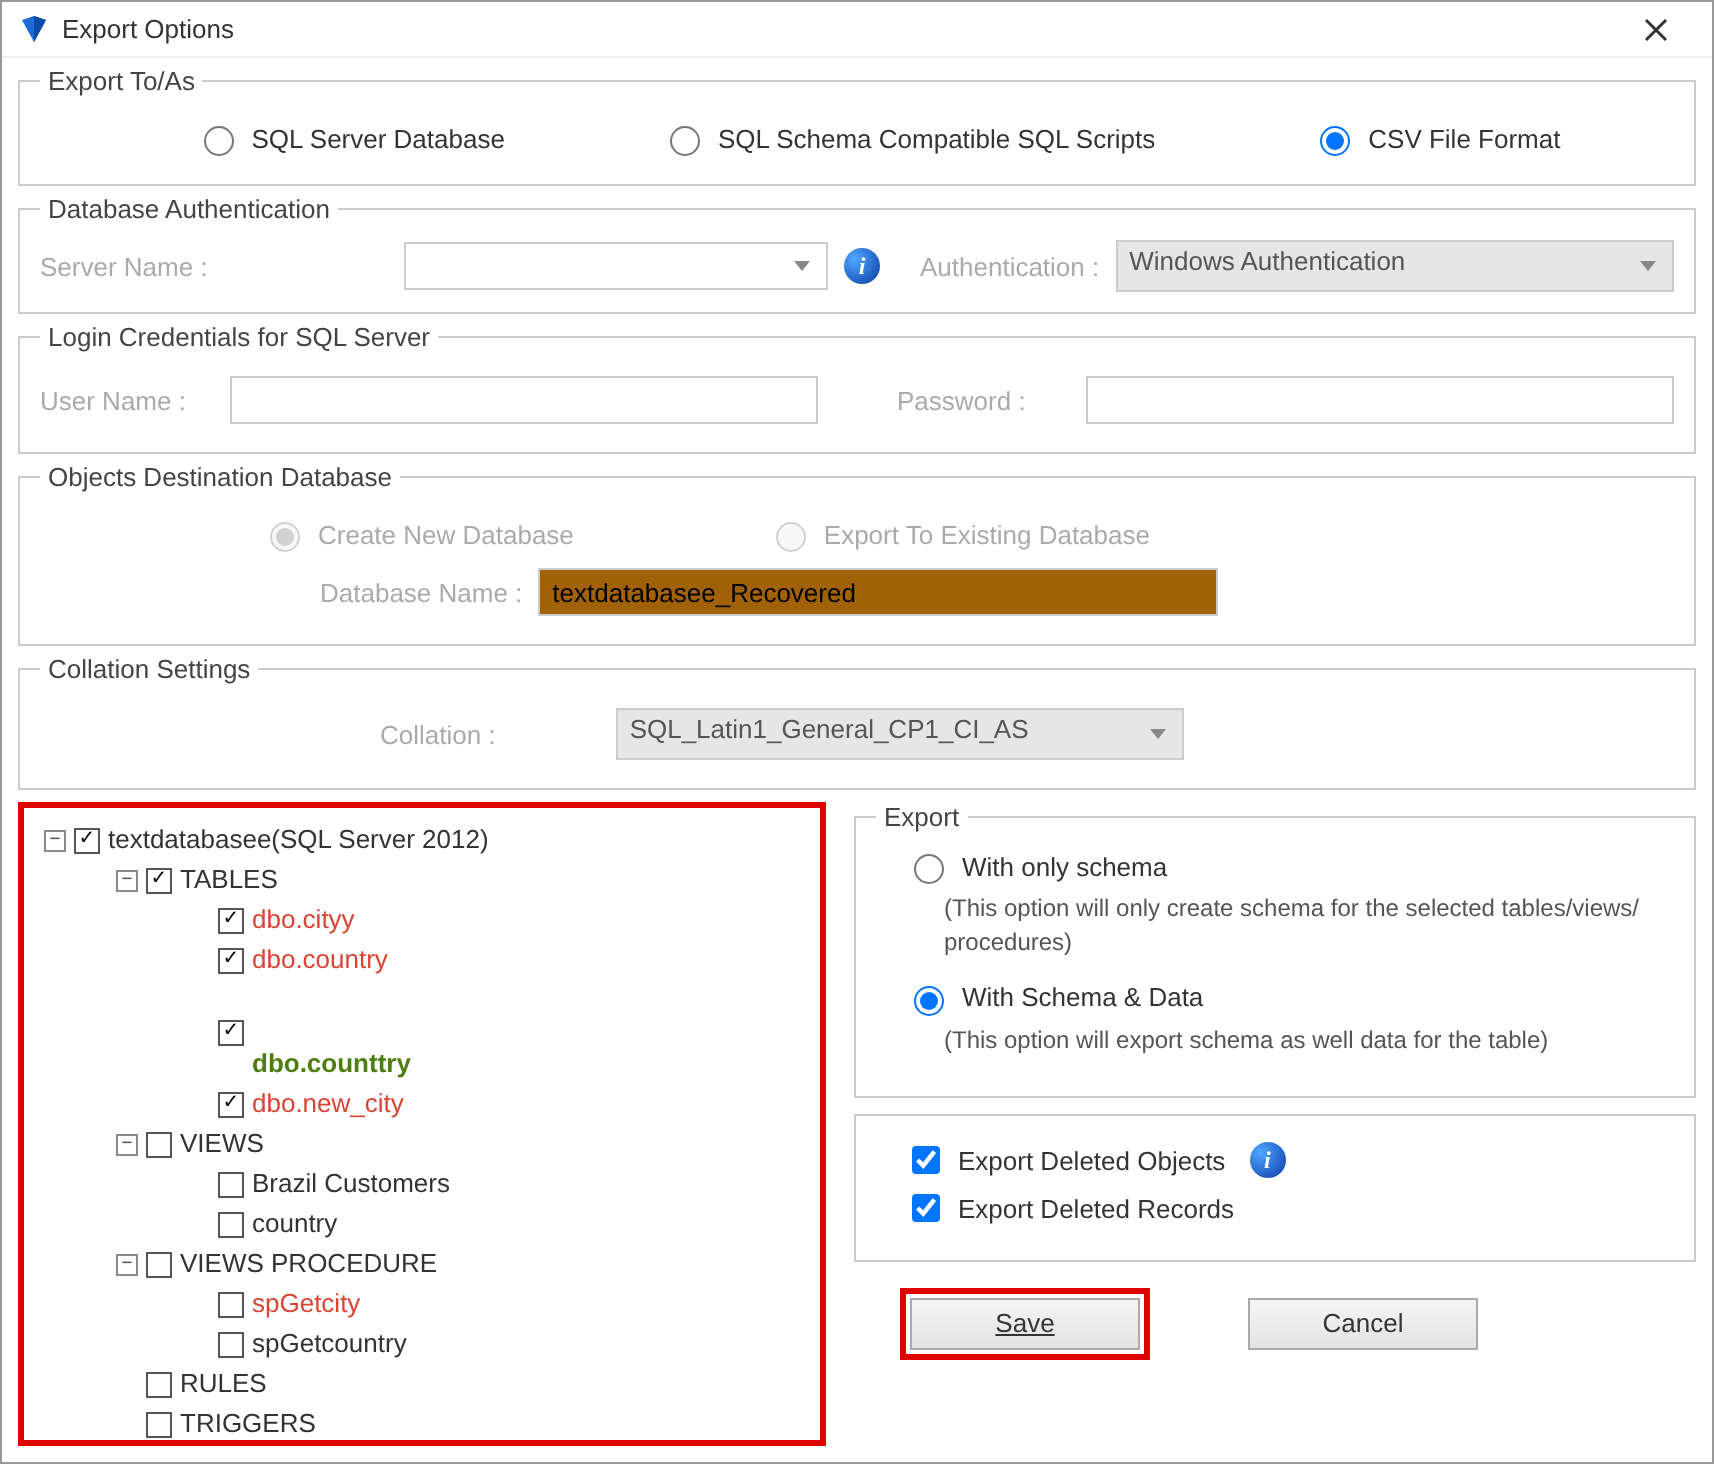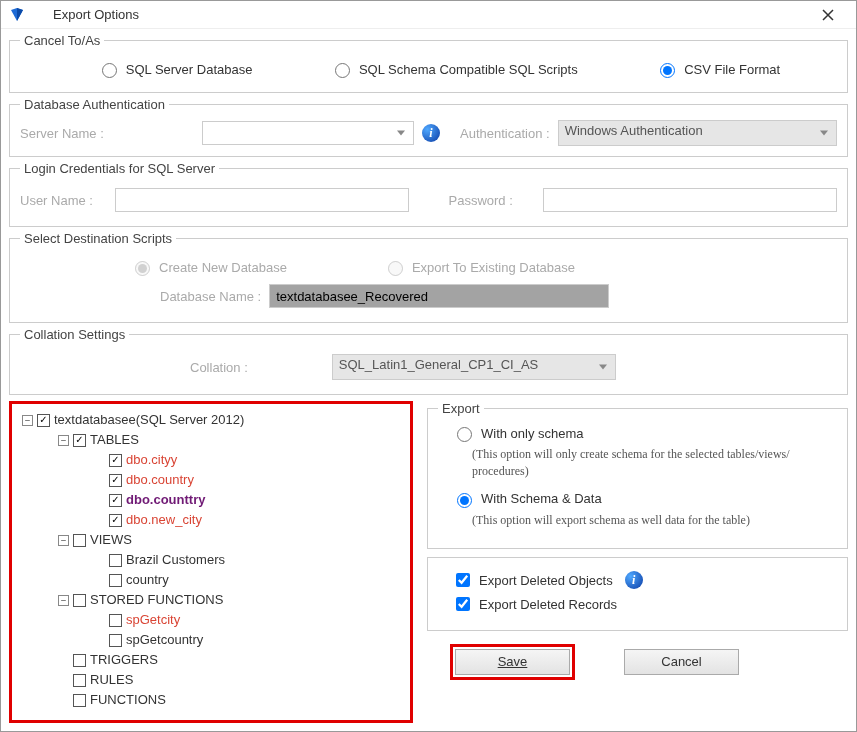--- a/index.html
+++ b/index.html
@@ -1,31 +1,31 @@
 <!DOCTYPE html>
 <html><head>
 <meta charset="utf-8">
 <style>
 * { box-sizing: border-box; font-family: Arial, sans-serif; font-size: 13px; }
 body { margin: 0; padding: 0; background: #fff; color: #333; }
 .window { width: 857px; height: 732px; border: 1px solid #999; position: relative; }
 .titlebar { height: 28px; display: flex; align-items: center; padding: 0 8px; border-bottom: 1px solid #eee; }
 .titlebar-icon { width: 16px; height: 16px; margin-right: 6px; display: inline-flex; }
-.titlebar-text { flex: 1; font-size: 13px; margin-left: 22px; }
+.titlebar-text { flex: 1; font-size: 13px; }
 .close-btn { width: 40px; height: 24px; display: flex; align-items: center; justify-content: center; cursor: pointer; }
 
 fieldset { border: 1px solid #ccc; margin: 4px 8px; padding: 8px 10px 10px; border-radius: 0; }
 legend { padding: 0 4px; color: #444; background: #fff; }
 
 .row { display: flex; align-items: center; gap: 24px; margin: 4px 0; }
 .radio-wrap { display: flex; align-items: center; gap: 6px; cursor: pointer; }
 .radio-wrap input { width: 15px; height: 15px; }
 .label-col { color: #444; white-space: nowrap; }
 .faded { color: #aaa; }
-.input-text { border: 1px solid #ccc; height: 24px; padding: 2px 6px; background: #a3a3a3; }
+.input-text { border: 1px solid #ccc; height: 24px; padding: 2px 6px; background: #a16207; }
 .input-text.disabled { background: #fff; color: #999; }
 .select-grey { background: #e6e6e6; border: 1px solid #ccc; height: 26px; padding: 2px 6px; color: #555; position: relative; }
 .select-grey::after { content: ""; position: absolute; right: 8px; top: 50%; width: 0; height: 0; border-left: 4px solid transparent; border-right: 4px solid transparent; border-top: 5px solid #888; transform: translateY(-50%); }
 .combo { border: 1px solid #ccc; height: 24px; position: relative; background: #fff; }
 .combo::after { content: ""; position: absolute; right: 8px; top: 50%; width: 0; height: 0; border-left: 4px solid transparent; border-right: 4px solid transparent; border-top: 5px solid #888; transform: translateY(-50%); }
 
 .info-icon { width: 18px; height: 18px; border-radius: 50%; background: radial-gradient(circle at 30% 30%, #4fa8ff, #0a3aa3); color: #fff; display: inline-flex; align-items: center; justify-content: center; font-weight: bold; font-style: italic; font-family: Georgia, serif; font-size: 12px; }
 
 .bottom-area { display: flex; margin: 6px 8px 8px; gap: 14px; }
 .tree-panel { width: 404px; height: 322px; border: 3px solid #e00000; padding: 6px 4px; overflow: hidden; }
@@ -34,24 +34,24 @@
 .tree { font-size: 13px; line-height: 20px; }
 .tree-row { display: flex; align-items: center; white-space: nowrap; }
 .indent1 { padding-left: 6px; }
 .indent2 { padding-left: 42px; }
 .indent3 { padding-left: 78px; }
 .toggle { width: 11px; height: 11px; border: 1px solid #888; display: inline-flex; align-items: center; justify-content: center; font-size: 9px; line-height: 1; margin-right: 4px; color: #555; cursor: pointer; font-family: monospace; }
 .noggle { width: 11px; display: inline-block; margin-right: 4px; }
 .chk { width: 13px; height: 13px; border: 1px solid #555; margin-right: 4px; display: inline-flex; align-items: center; justify-content: center; font-size: 10px; cursor: pointer; }
 .chk.checked::after { content: "✓"; color: #000; line-height: 1; }
 .txt-red { color: #d94434; }
-.txt-bold { font-weight: bold; color: #701a75; }
+.txt-bold { font-weight: bold; color: #4d7c0f; margin-top: 32px; }
 
 fieldset.export-box { margin: 0; }
-.desc { color: #555; font-size: 12px; margin: 4px 0 10px 34px; line-height: 1.4; font-family: Liberation Serif, serif; }
+.desc { color: #555; font-size: 12px; margin: 4px 0 10px 34px; line-height: 1.4; }
 .checkbox-row { display: flex; align-items: center; gap: 6px; margin: 4px 0 4px 14px; }
 .checkbox-row input { width: 14px; height: 14px; }
 
 .btnrow { display: flex; gap: 54px; margin: 10px 0 0 28px; }
 .btn { width: 115px; height: 26px; border: 1px solid #aaa; background: linear-gradient(#f5f5f5,#e3e3e3); text-align: center; line-height: 24px; cursor: pointer; color: #333; }
 .btn-hl { outline: 3px solid #e00000; outline-offset: 2px; text-decoration: underline; }
 
 .grid2 { display: grid; grid-template-columns: 140px 1fr; align-items: center; row-gap: 6px; column-gap: 8px; gap: 42px; }
 .auth-row { display: flex; align-items: center; width: 100%; gap: 8px; }
 </style>
@@ -67,21 +67,21 @@
     </span>
     <span class="titlebar-text">Export Options</span>
     <div class="close-btn">
       <svg width="12" height="12" viewBox="0 0 12 12">
           <path d="M1 1 L11 11 M11 1 L1 11" stroke="#333" stroke-width="1.5"></path>
         </svg>
     </div>
   </div>
 
   <fieldset>
-    <legend>Cancel To/As</legend>
+    <legend>Export To/As</legend>
     <div class="row" style="justify-content: space-around; padding: 0 30px 0 50px;">
       <label class="radio-wrap">
         <input type="radio" name="exportTo" style="">
         <span>SQL Server Database</span>
       </label>
       <label class="radio-wrap">
         <input type="radio" name="exportTo" style="">
         <span>SQL Schema Compatible SQL Scripts</span>
       </label>
       <label class="radio-wrap">
@@ -114,40 +114,40 @@
         <div class="input-text disabled" style="flex:1;"></div>
       </div>
       <div style="display:flex; align-items:center; gap:30px; flex:1;">
         <span class="faded">Password :</span>
         <div class="input-text disabled" style="flex:1;"></div>
       </div>
     </div>
   </fieldset>
 
   <fieldset>
-    <legend>Select Destination Scripts</legend>
+    <legend>Objects Destination Database</legend>
     <div class="row" style="gap:96px; padding-left:110px;">
       <label class="radio-wrap faded">
         <input type="radio" name="dest" checked="" disabled="" style="">
         <span>Create New Database</span>
       </label>
       <label class="radio-wrap faded">
         <input type="radio" name="dest" disabled="" style="">
         <span>Export To Existing Database</span>
       </label>
     </div>
     <div class="row" style="padding-left: 140px; margin-top:8px; gap:8px;">
       <span class="faded">Database Name :</span>
       <input class="input-text" style="width: 340px;" value="textdatabasee_Recovered">
     </div>
   </fieldset>
 
   <fieldset>
     <legend>Collation Settings</legend>
-    <div class="row" style="padding-left: 170px; gap:84px;">
+    <div class="row" style="padding-left: 170px; gap:60px;">
       <span class="faded">Collation :</span>
       <div class="select-grey" style="width:284px;"><span>SQL_Latin1_General_CP1_CI_AS</span></div>
     </div>
   </fieldset>
 
   <div class="bottom-area">
     <div class="tree-panel">
       <div class="tree">
         <div class="tree-row indent1">
             <span class="toggle">−</span>
@@ -190,41 +190,41 @@
             <span>Brazil Customers</span>
           </div>
         <div class="tree-row indent3">
             <span class="noggle"></span>
             <span class="chk"></span>
             <span>country</span>
           </div>
         <div class="tree-row indent2">
             <span class="toggle">−</span>
             <span class="chk"></span>
-            <span>STORED FUNCTIONS</span>
+            <span>VIEWS PROCEDURE</span>
           </div>
         <div class="tree-row indent3">
             <span class="noggle"></span>
             <span class="chk"></span>
             <span class="txt-red">spGetcity</span>
           </div>
         <div class="tree-row indent3">
             <span class="noggle"></span>
             <span class="chk"></span>
             <span>spGetcountry</span>
           </div>
         <div class="tree-row indent2">
             <span class="noggle"></span>
             <span class="chk"></span>
+            <span>RULES</span>
+          </div>
+        <div class="tree-row indent2">
+            <span class="noggle"></span>
+            <span class="chk"></span>
             <span>TRIGGERS</span>
-          </div>
-        <div class="tree-row indent2">
-            <span class="noggle"></span>
-            <span class="chk"></span>
-            <span>RULES</span>
           </div>
         <div class="tree-row indent2">
             <span class="noggle"></span>
             <span class="chk"></span>
             <span>FUNCTIONS</span>
           </div>
       </div>
     </div>
 
     <div class="right-panel">

